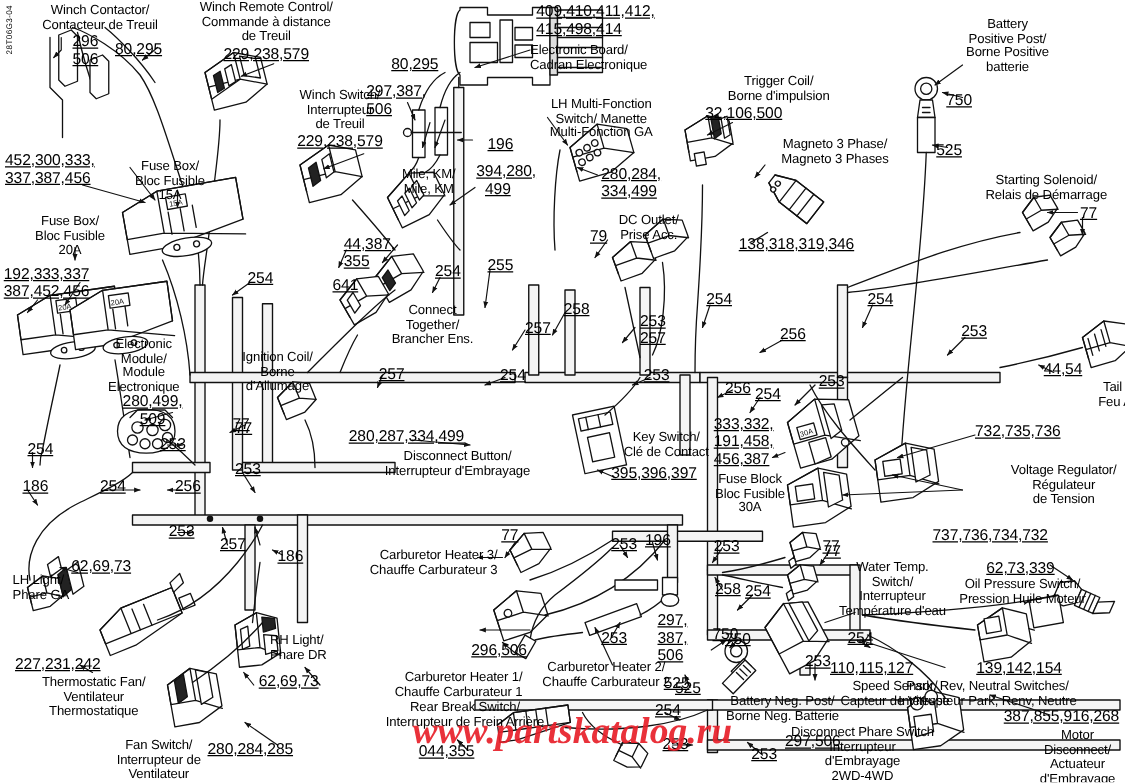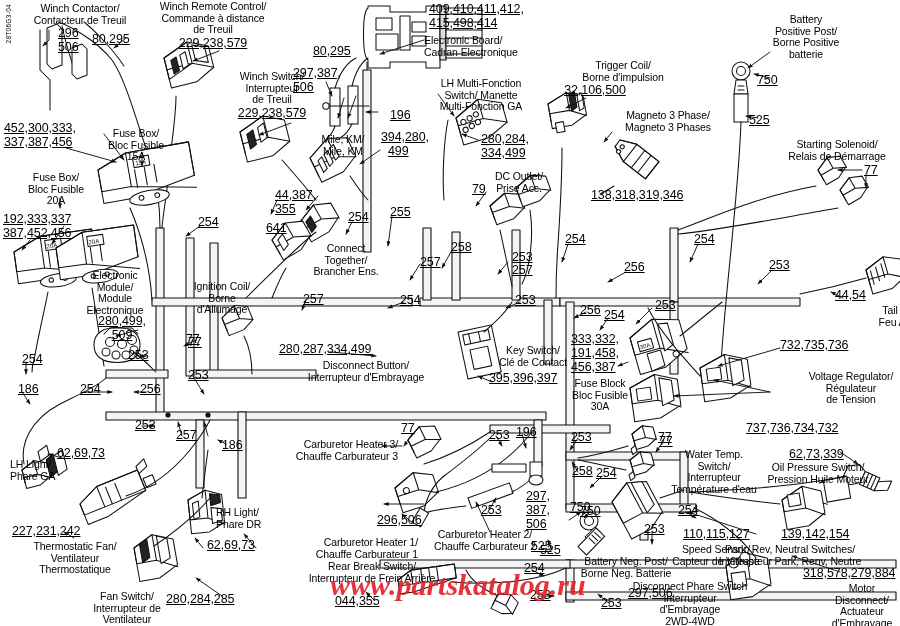--- a/index.html
+++ b/index.html
@@ -647,27 +647,27 @@
   <div class="lbl num" style="left:780px;top:338px;"><span class="u">732,735,736</span></div>
   <div class="lbl num" style="left:702px;top:421px;margin-left:44px;"><span class="u">737,736,734,732</span></div>
   <div class="lbl name ctr" style="left:851px;top:371px;"><span>Voltage Regulator/</span><br><span>Régulateur</span><br><span>de Tension</span></div>
 
   <div class="lbl name ctr" style="left:714px;top:449px;"><span>Water Temp.</span><br><span>Switch/</span><br><span>Interrupteur</span><br><span>Température d'eau</span></div>
   <div class="lbl num" style="left:658px;top:430px;"><span class="u">77</span></div>
 
   <div class="lbl name ctr" style="left:818px;top:462px;"><span>Oil Pressure Switch/</span><br><span>Pression Huile Moteur</span></div>
   <div class="lbl num" style="left:789px;top:447px;text-align:right;"><span class="u">62,73,339</span></div>
 
-  <div class="lbl num" style="left:683px;top:527px;"><span class="u">110,115,127</span></div>
+  <div class="lbl num" style="left:664px;top:527px;"><span class="u">110,115,127</span></div>
   <div class="lbl name ctr" style="left:716px;top:544px;"><span>Speed Sensor/</span><br><span>Capteur de Vitesse</span></div>
 
   <div class="lbl num" style="left:781px;top:527px;"><span class="u">139,142,154</span></div>
   <div class="lbl name ctr" style="left:790px;top:544px;"><span>Park, Rev, Neutral Switches/</span><br><span>Interrupteur Park, Renv, Neutre</span></div>
 
-  <div class="lbl num" style="left:803px;top:566px;"><span class="u">318,578,279,884</span></div>
+  <div class="lbl num" style="left:803px;top:566px;"><span class="u">387,855,916,268</span></div>
   <div class="lbl name ctr" style="left:862px;top:583px;"><span>Motor</span><br><span>Disconnect/</span><br><span>Actuateur</span><br><span>d'Embrayage</span></div>
 
   <div class="lbl name ctr" style="left:690px;top:581px;"><span>Disconnect Phare Switch</span><br><span>Interrupteur</span><br><span>d'Embrayage</span><br><span>2WD-4WD</span></div>
   <div class="lbl num" style="left:628px;top:586px;"><span class="u">297,506</span></div>
 
   <div class="lbl name ctr" style="left:626px;top:556px;"><span>Battery Neg. Post/</span><br><span>Borne Neg. Batterie</span></div>
   <div class="lbl num" style="left:570px;top:500px;"><span class="u">750</span></div>
   <div class="lbl num" style="left:531px;top:539px;"><span class="u">525</span></div>
 
   <div class="lbl num" style="left:57px;top:446px;"><span class="u">62,69,73</span></div>

